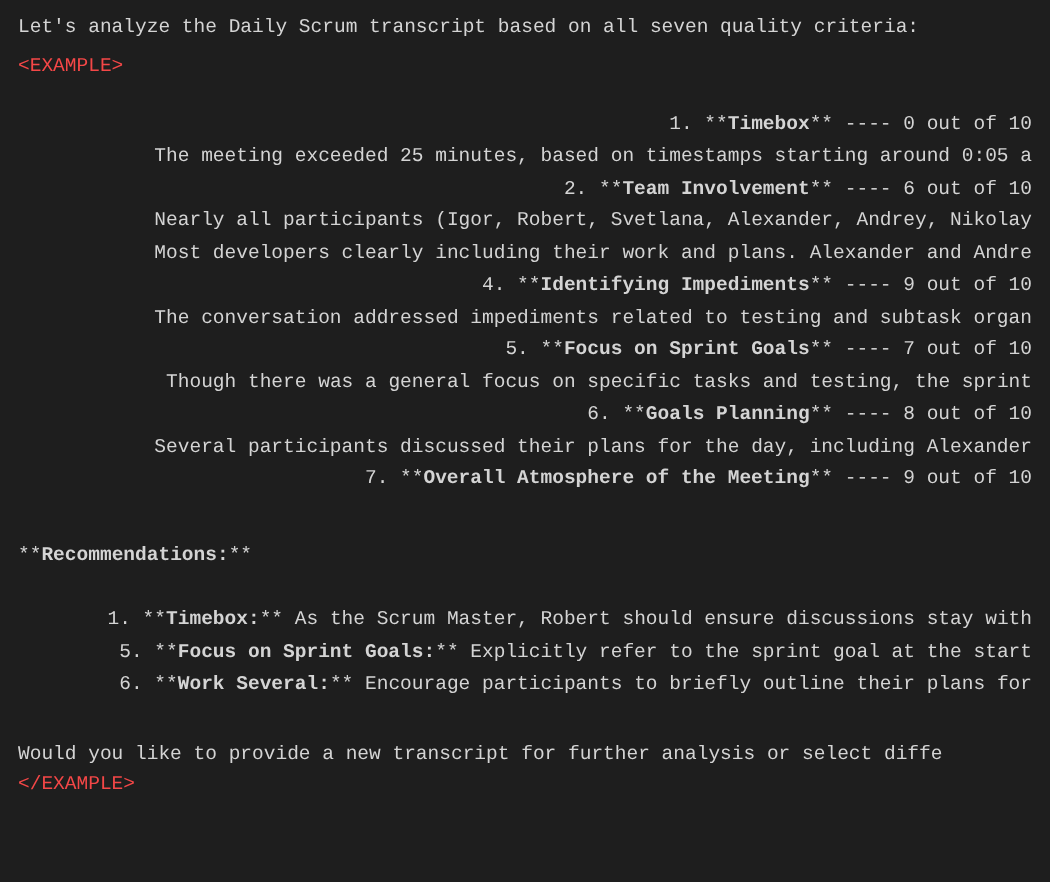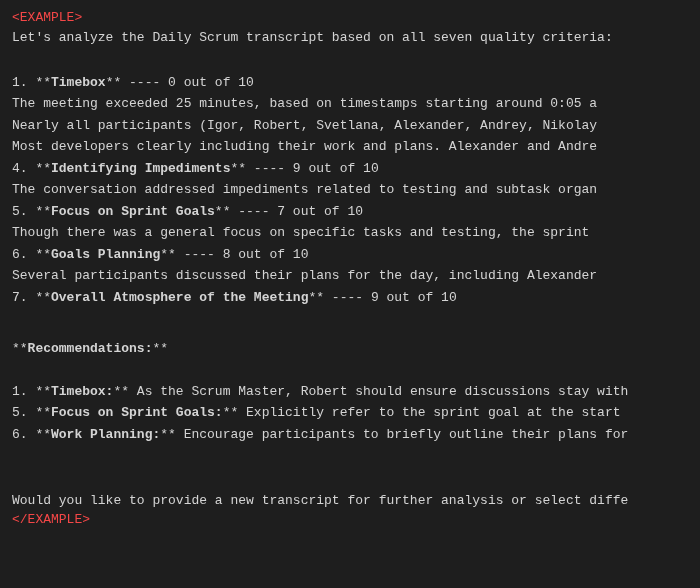--- a/index.html
+++ b/index.html
@@ -33,54 +33,58 @@
       white-space: nowrap;
       overflow: hidden;
     }
 
     .intro-line {
       margin-bottom: 6px;
     }
 
     .section {
       margin-bottom: 2px;
+      text-align: right;
     }
 
     .recommendations-header {
       margin-top: 10px;
       margin-bottom: 4px;
       font-family: Liberation Mono, monospace;
     }
 
     .close-line {
-      margin-top: 25px;
+      margin-top: 6px;
     }
   </style>
 </head>
 <body>
 
 <div>
 
+  <div class="line intro-line">
+    <span>Let's analyze the Daily Scrum transcript based on all seven quality criteria:</span>
+  </div>
+
   <div class="line">
     <span class="example-tag">&lt;EXAMPLE&gt;</span>
-  </div>
-
-  <div class="line intro-line">
-    <span>Let's analyze the Daily Scrum transcript based on all seven quality criteria:</span>
   </div>
 
   <div class="line">&nbsp;</div>
 
   <div class="line section">
     <span>1. **<span class="bold">Timebox</span>** ---- 0 out of 10</span>
   </div>
   <div class="line section">
     <span>   The meeting exceeded 25 minutes, based on timestamps starting around 0:05 a</span>
   </div>
 
+  <div class="line section">
+    <span>2. **<span class="bold">Team Involvement</span>** ---- 6 out of 10</span>
+  </div>
   <div class="line section">
     <span>   Nearly all participants (Igor, Robert, Svetlana, Alexander, Andrey, Nikolay</span>
   </div>
 
   <div class="line section">
     <span>   Most developers clearly including their work and plans. Alexander and Andre</span>
   </div>
 
   <div class="line section">
     <span>4. **<span class="bold">Identifying Impediments</span>** ---- 9 out of 10</span>
@@ -118,21 +122,21 @@
   <div class="line section">
     <span>1. **<span class="bold">Timebox:</span>** As the Scrum Master, Robert should ensure discussions stay with</span>
   </div>
 
 
   <div class="line section">
     <span>5. **<span class="bold">Focus on Sprint Goals:</span>** Explicitly refer to the sprint goal at the start</span>
   </div>
 
   <div class="line section">
-    <span>6. **<span class="bold">Work Planning:</span>** Encourage participants to briefly outline their plans for</span>
+    <span>6. **<span class="bold">Work Several:</span>** Encourage participants to briefly outline their plans for</span>
   </div>
 
   <div class="line">&nbsp;</div>
 
   <div class="line close-line">
     <span>Would you like to provide a new transcript for further analysis or select diffe</span>
   </div>
 
   <div class="line">
     <span class="example-tag">&lt;/EXAMPLE&gt;</span>

